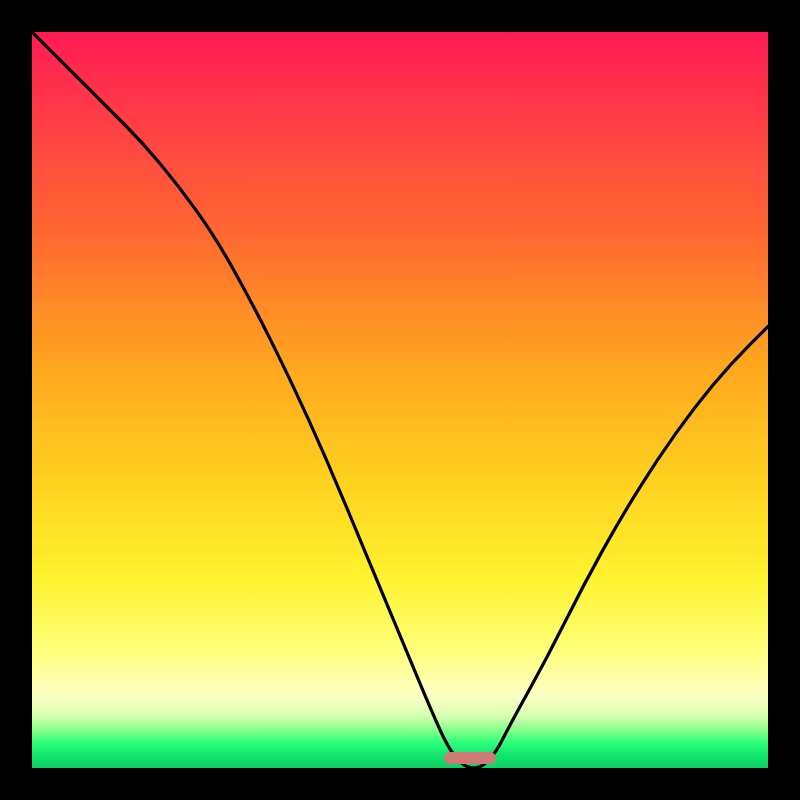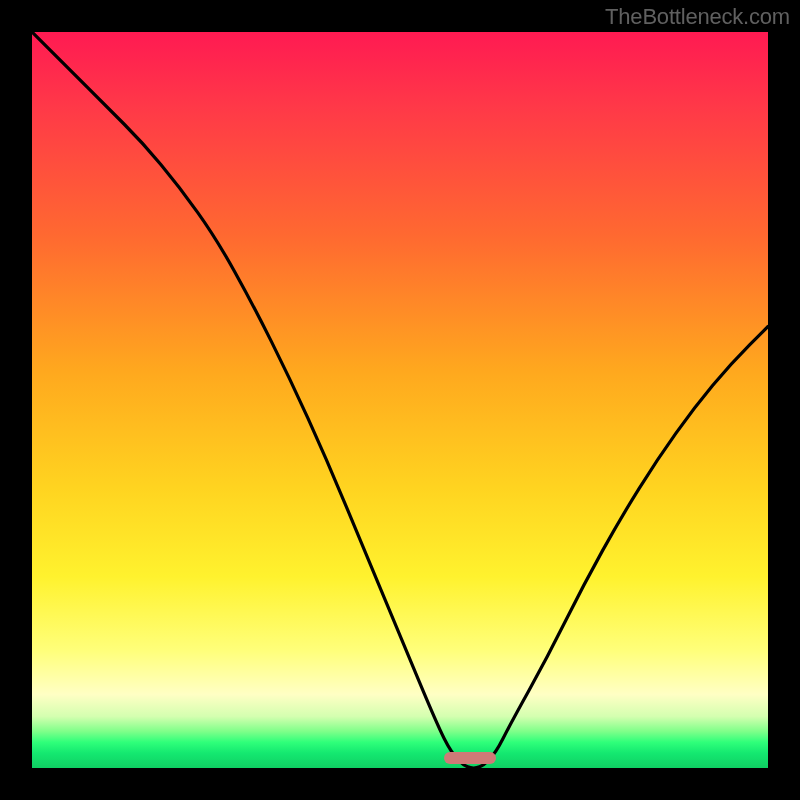--- a/index.html
+++ b/index.html
@@ -66,21 +66,20 @@
     position: absolute;
     background: #cf7a77;
     border-radius: 999px;
   }
 </style>
 </head>
 <body>
 
 <div class="frame">
 
-  <div class="attribution">TheBottleneck.com</div>
 
   <div class="plot-area">
     <div class="gradient-bg"></div>
 
     <svg class="curve-svg" viewBox="0 0 736 736" preserveAspectRatio="none">
       <path fill="none" stroke="#000" stroke-width="3.2" stroke-linecap="round" stroke-linejoin="round" d="M 0 0 Q 0 0 18.400000000000002 18.400000000000034 Q 36.800000000000004 36.80000000000007 55.2 55.200000000000045 Q 73.60000000000001 73.60000000000002 92 92 Q 110.39999999999999 110.39999999999998 128.8 132.47999999999996 Q 147.20000000000002 154.55999999999995 165.60000000000002 180.32 Q 184 206.08000000000004 202.39999999999998 239.20000000000002 Q 220.79999999999998 272.32 239.2 309.12 Q 257.59999999999997 345.91999999999996 276 386.4 Q 294.40000000000003 426.88 312.8 471.04 Q 331.2 515.2 349.6 559.36 Q 368 603.52 386.4 647.6800000000001 Q 404.8 691.84 412.15999999999997 706.56 Q 419.52 721.28 426.88 728.64 Q 434.23999999999995 736 441.59999999999997 736 Q 448.96 736 456.32 728.64 Q 463.68 721.28 471.04 706.56 Q 478.40000000000003 691.84 496.79999999999995 658.72 Q 515.1999999999999 625.6 533.5999999999999 588.8 Q 552 552 570.4000000000001 518.88 Q 588.8000000000001 485.76 607.2 456.32 Q 625.6 426.88 644 401.12 Q 662.4 375.36 680.8 353.28 Q 699.1999999999999 331.2 717.5999999999999 312.8 L 736 294.40000000000003"></path>
     </svg>
 
     <div class="marker" style="left: 412.16px; width: 51.52px; height: 12px; bottom: 4px; background: rgb(207, 122, 119);"></div>
   </div>

